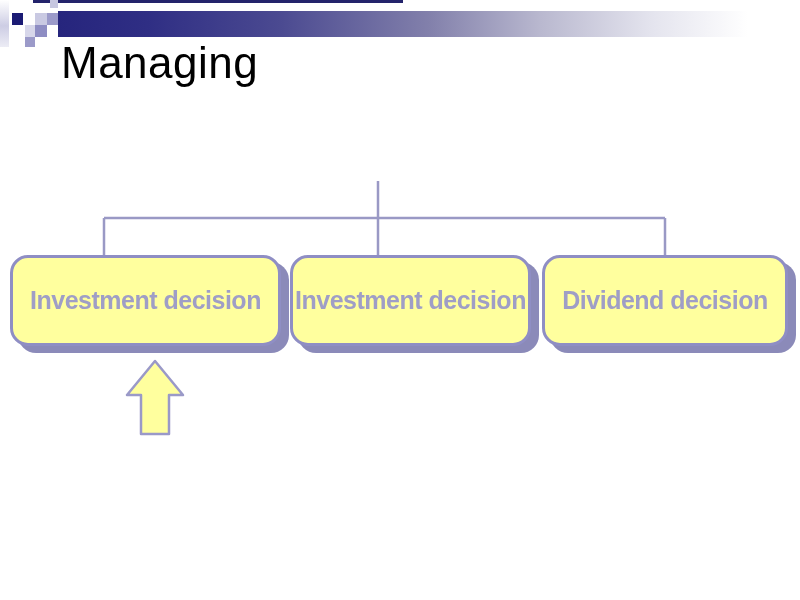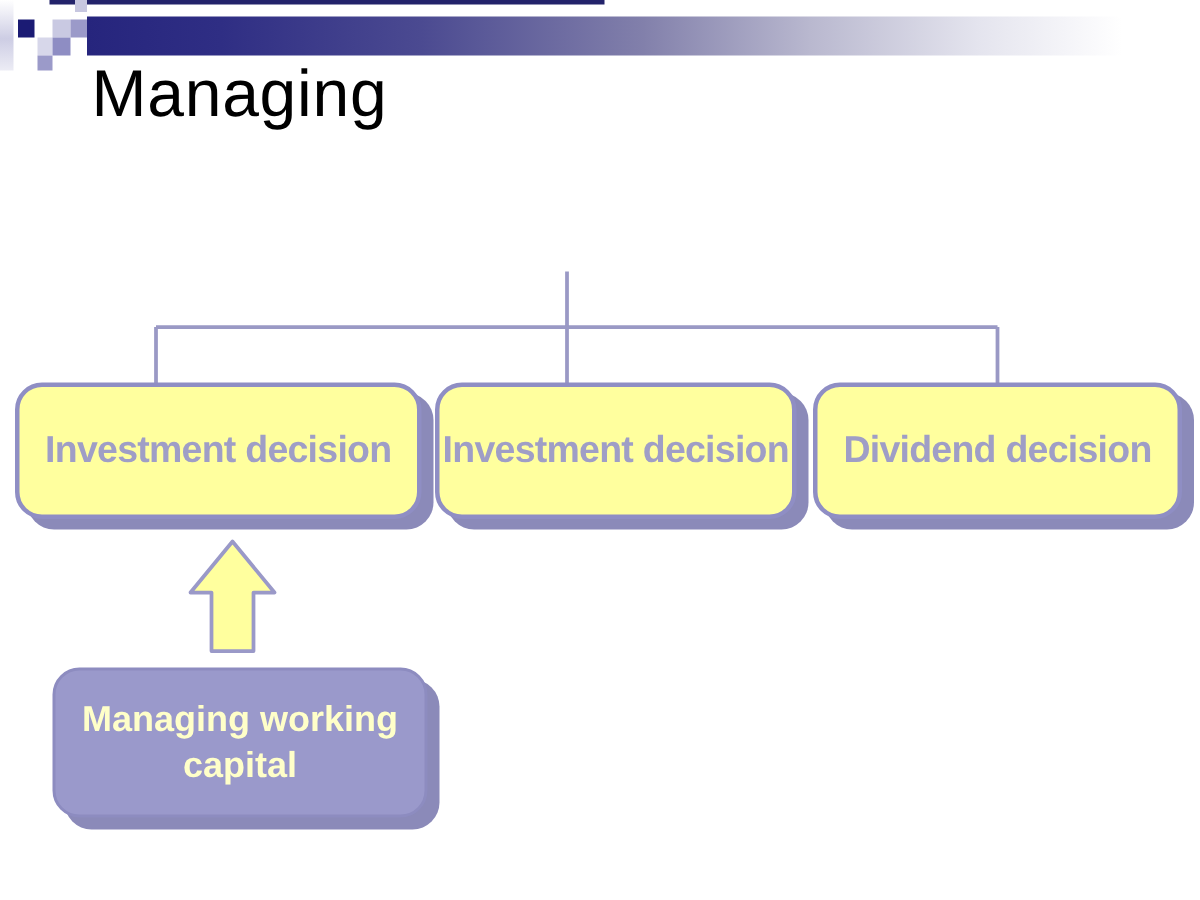--- a/index.html
+++ b/index.html
@@ -75,18 +75,15 @@
   </div>
 
   <div class="node node-yellow d2">
     <span>Investment decision</span>
   </div>
 
   <div class="node node-yellow d3">
     <span>Dividend decision</span>
   </div>
 
-  <div class="node node-purple support">
-    <span>Managing working capital</span>
-  </div>
 
 
 </div>
 
 </body></html>

